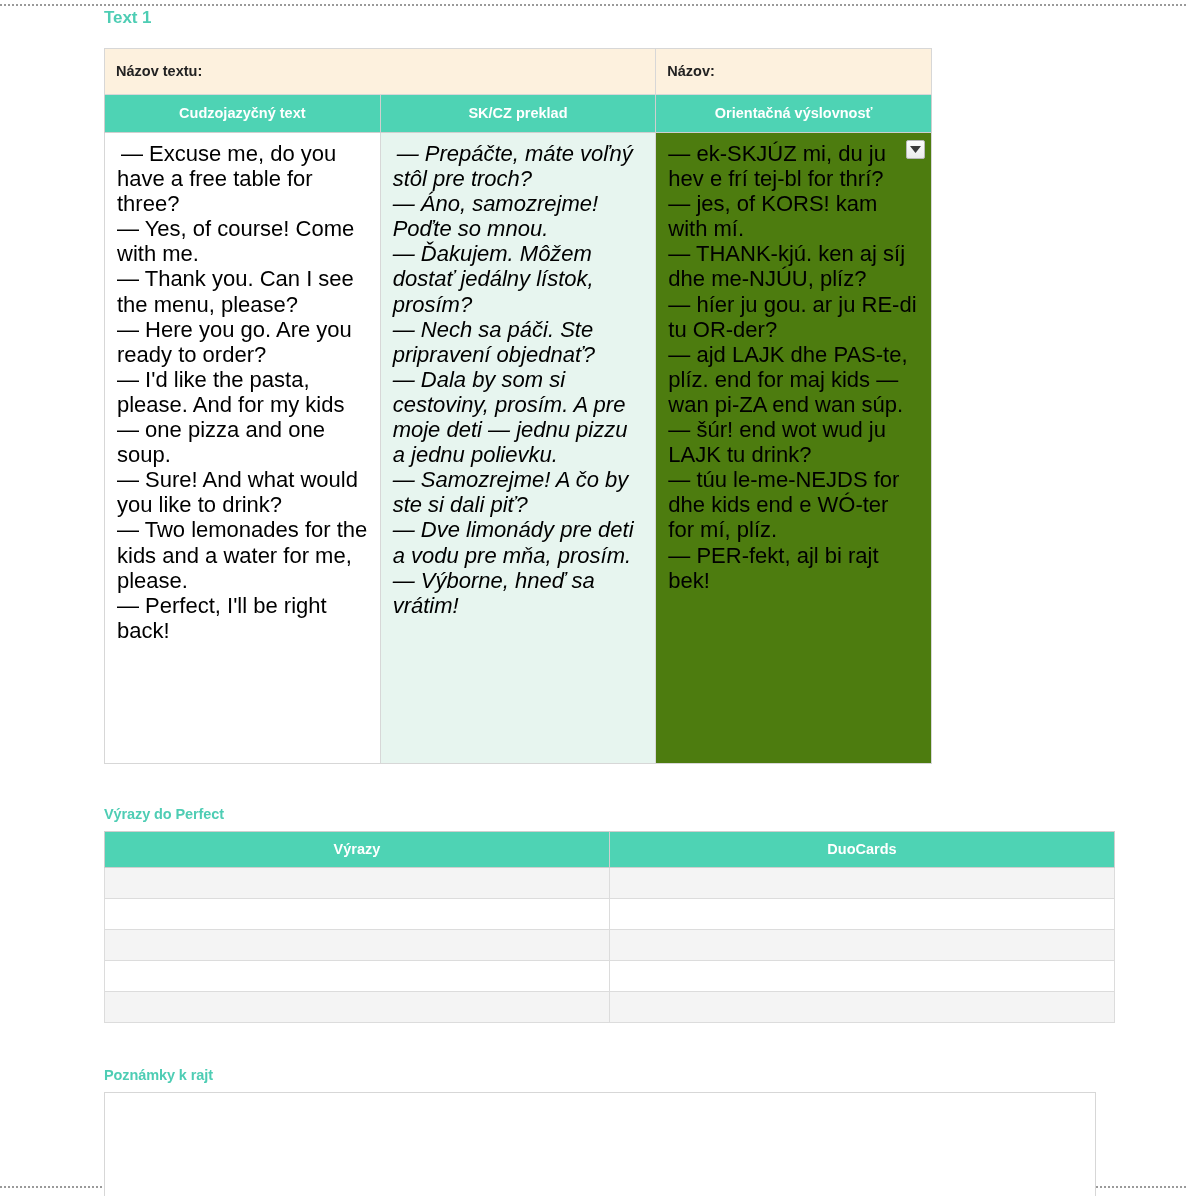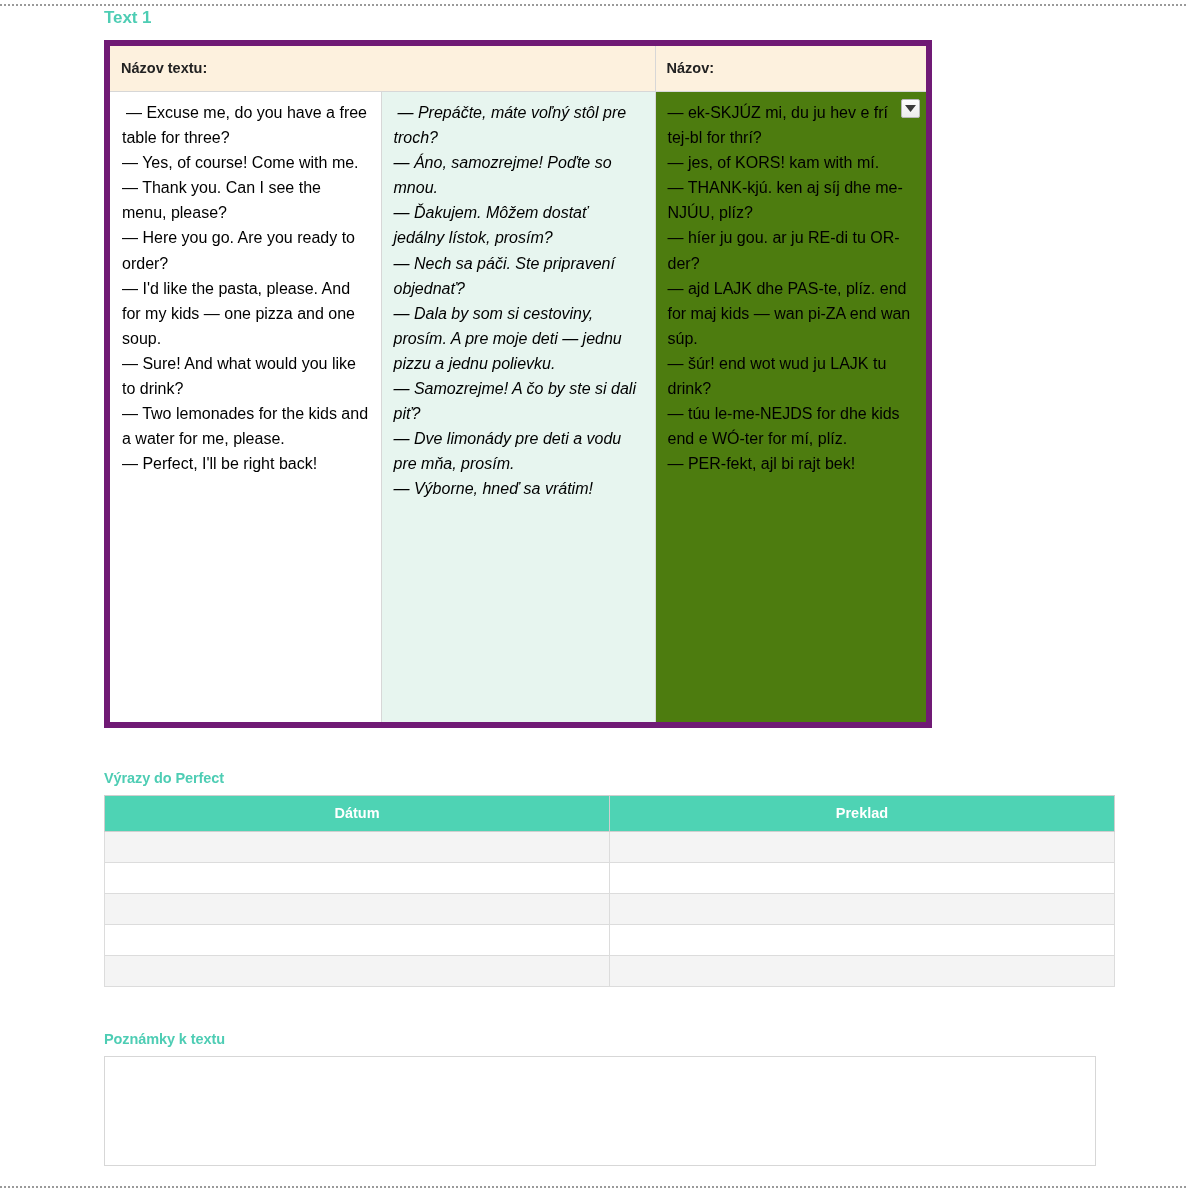--- a/index.html
+++ b/index.html
@@ -46,21 +46,22 @@
   .section-title.small {
     font-size: 14.5px;
     line-height: 17px;
   }
 
   
   .text-table {
     border-collapse: collapse;
     width: 828px;
     table-layout: fixed;
-    border: 6px solid #701a75;
+    border: 1px solid #701a75;
+    margin-top: 8px;
   }
   .text-table td, .text-table th {
     border: 1px solid #d7d7d7;
     padding: 0;
     vertical-align: top;
   }
   .meta-row td {
     background: #fdf1de;
     height: 32px;
     font-weight: bold;
@@ -76,21 +77,21 @@
     font-weight: bold;
     font-size: 14.5px;
     text-align: center;
     height: 26px;
     padding: 5px 4px 6px 4px;
     border-color: #cfcfcf;
     vertical-align: middle;
   }
   .body-row td {
     height: 612px;
-    font-size: 16px;
+    font-size: 22px;
     line-height: 25.1px;
     padding: 8px 12px 10px 12px;
     color: #000;
     position: relative;
   }
   .cell-foreign { background: #ffffff; }
   .cell-translation { background: #e7f5ef; font-style: italic; }
   .cell-pronunciation { background: #4d7c0f; }
   .body-row td p {
     margin: 0;
@@ -178,20 +179,25 @@
   <table class="text-table">
     <tbody>
       <tr class="meta-row">
         <td colspan="2">
           <span>Názov textu:</span>
         </td>
         <td>
           <span>Názov:</span>
         </td>
       </tr>
+      <tr class="colhead-row">
+        <th style="width:352px;">Cudzojazyčný text</th>
+        <th style="width:310px;">SK/CZ preklad</th>
+        <th style="width:330px;">Orientačná výslovnosť</th>
+      </tr>
       <tr class="body-row">
         <td class="cell-foreign">
           <p class="first-line"> — Excuse me, do you have a free table for three?<br>— Yes, of course! Come with me.<br>— Thank you. Can I see the menu, please?<br>— Here you go. Are you ready to order?<br>— I'd like the pasta, please. And for my kids — one pizza and one soup.<br>— Sure! And what would you like to drink?<br>— Two lemonades for the kids and a water for me, please.<br>— Perfect, I'll be right back!</p>
         </td>
         <td class="cell-translation">
           <p class="first-line"> — Prepáčte, máte voľný stôl pre troch?<br>— Áno, samozrejme! Poďte so mnou.<br>— Ďakujem. Môžem dostať jedálny lístok, prosím?<br>— Nech sa páči. Ste pripravení objednať?<br>— Dala by som si cestoviny, prosím. A pre moje deti — jednu pizzu a jednu polievku.<br>— Samozrejme! A čo by ste si dali piť?<br>— Dve limonády pre deti a vodu pre mňa, prosím.<br>— Výborne, hneď sa vrátim!</p>
         </td>
         <td class="cell-pronunciation">
           <p>— ek-SKJÚZ mi, du ju hev e frí tej-bl for thrí?<br>— jes, of KORS! kam with mí.<br>— THANK-kjú. ken aj síj dhe me-NJÚU, plíz?<br>— híer ju gou. ar ju RE-di tu OR-der?<br>— ajd LAJK dhe PAS-te, plíz. end for maj kids — wan pi-ZA end wan súp.<br>— šúr! end wot wud ju LAJK tu drink?<br>— túu le-me-NEJDS for dhe kids end e WÓ-ter for mí, plíz.<br>— PER-fekt, ajl bi rajt bek!</p>
           <div class="dropdown-btn">
@@ -206,22 +212,22 @@
 
   <div class="gap-b"></div>
 
   <h2 class="section-title small">Výrazy do Perfect</h2>
 
   <div class="gap-c"></div>
 
   <table class="duo-table">
     <thead>
       <tr>
-        <th style="width:496px;">Dátum</th>
-        <th style="width:496px;">Preklad</th>
+        <th style="width:496px;">Výrazy</th>
+        <th style="width:496px;">DuoCards</th>
       </tr>
     </thead>
     <tbody>
       <tr class="odd">
         <td></td>
         <td></td>
       </tr>
       <tr>
         <td></td>
         <td></td>
@@ -236,19 +242,19 @@
       </tr>
       <tr class="odd">
         <td></td>
         <td></td>
       </tr>
     </tbody>
   </table>
 
   <div class="gap-d"></div>
 
-  <h2 class="section-title small">Poznámky k textu</h2>
+  <h2 class="section-title small">Poznámky k rajt</h2>
 
   <div class="gap-c"></div>
 
   <div class="notes-box" placeholder=""></div>
 
 </div>
 
 </body></html>

